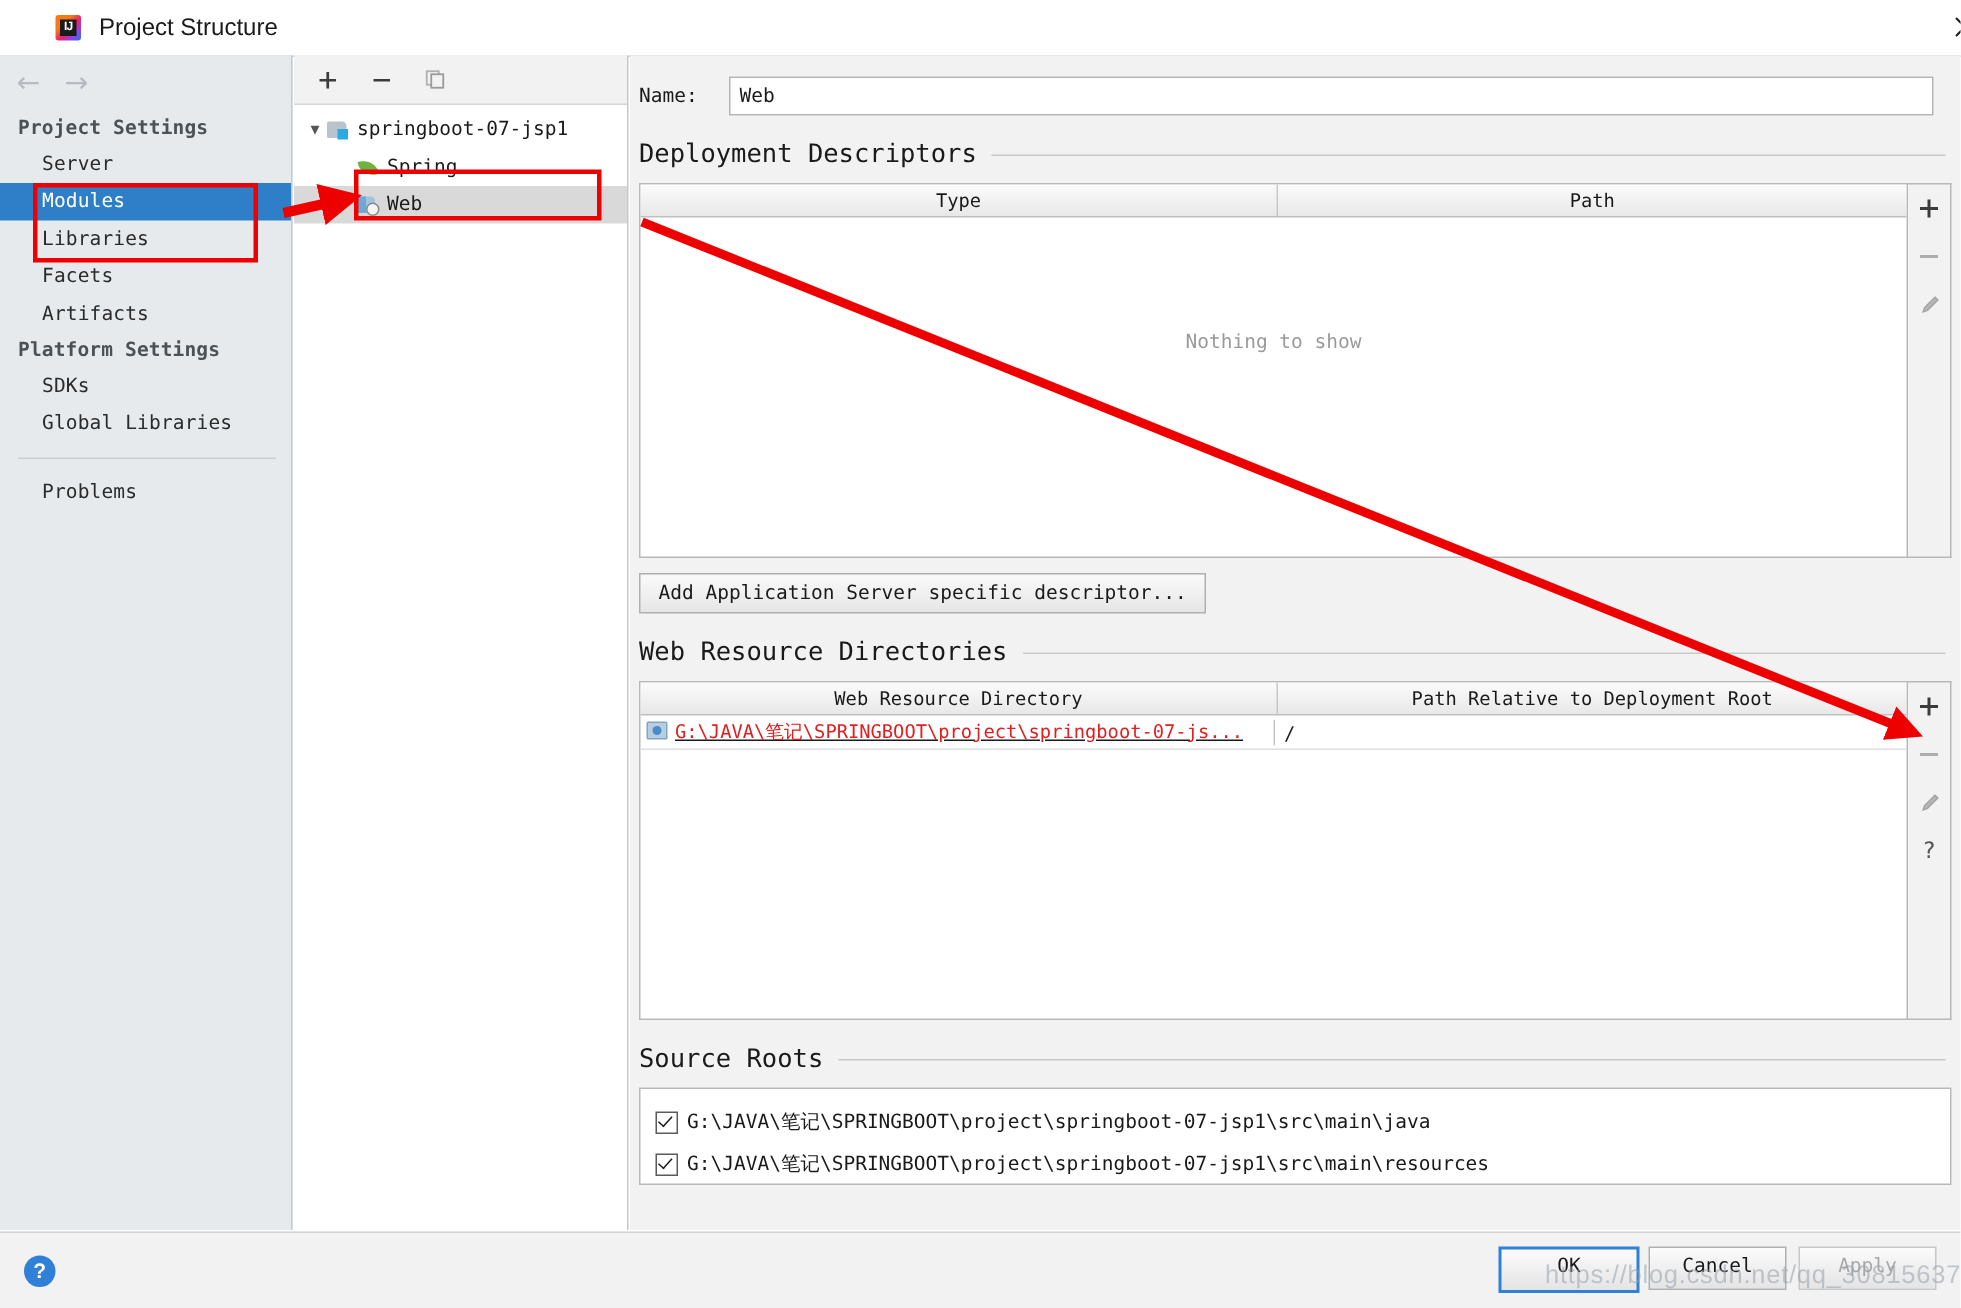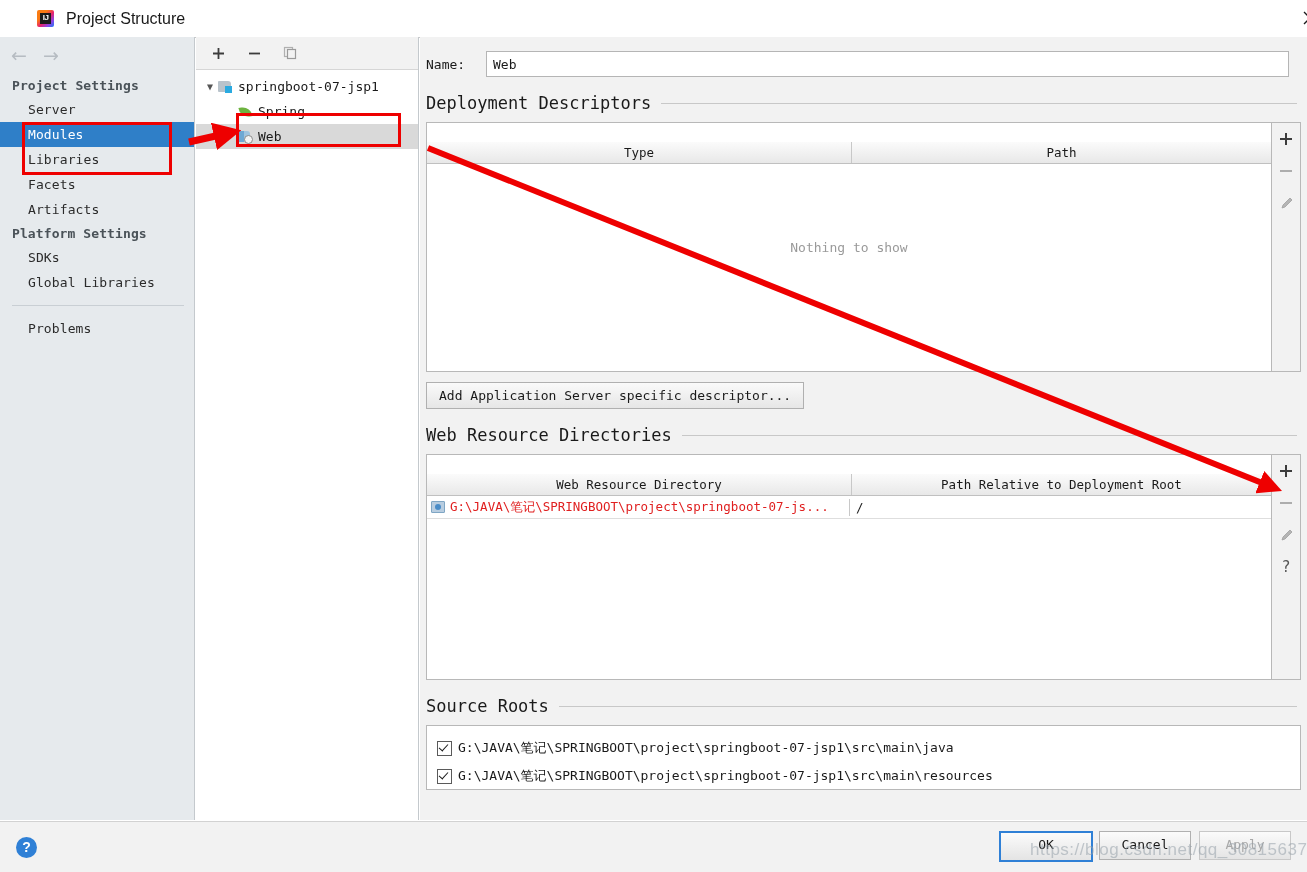--- a/index.html
+++ b/index.html
@@ -238,21 +238,20 @@
     background: #ffffff;
     box-sizing: border-box;
     position: relative;
     overflow: hidden;
   }
   .thead {
     display: flex;
     height: 21px;
     background: linear-gradient(#fbfbfb,#e8e8e8);
     border-bottom: 1px solid #c0c0c0;
-    margin-top: 19px;
   }
   .th {
     font-size: 12.5px;
     color: #1a1a1a;
     text-align: center;
     line-height: 21px;
     box-sizing: border-box;
   }
   .th.divider { border-left: 1px solid #c8c8c8; }
   .empty-msg {
@@ -297,26 +296,26 @@
   .wrd-row {
     display: flex;
     height: 22px;
     align-items: center;
     border-bottom: 1px solid #dedede;
     font-size: 12.5px;
   }
   .wrd-cell-dir {
     width: 423px;
     display: flex;
-    align-items: center;
     border-right: 1px solid #c8c8c8;
     box-sizing: border-box;
     padding-left: 4px;
     overflow: hidden;
     white-space: nowrap;
+    text-decoration: underline;
   }
   .wrd-icon {
     width: 15px; height: 14px;
     flex: none;
     margin-right: 4px;
     position: relative;
   }
   .wrd-icon .bg { position:absolute; left:0; top:1px; width:14px; height:12px; background:#b8cde0; border:1px solid #7fa6c4; box-sizing:border-box; border-radius:1px;}
   .wrd-icon .dot { position:absolute; left:4px; top:4px; width:6px; height:6px; background:#4a8cc7; border-radius:50%;}
   .red-path { color: #e02020; }

